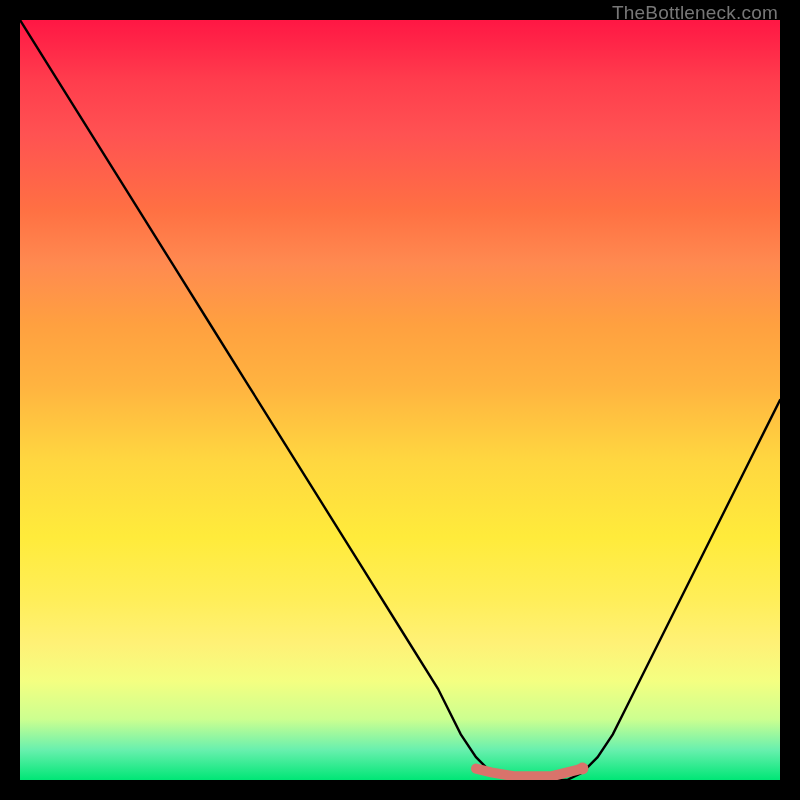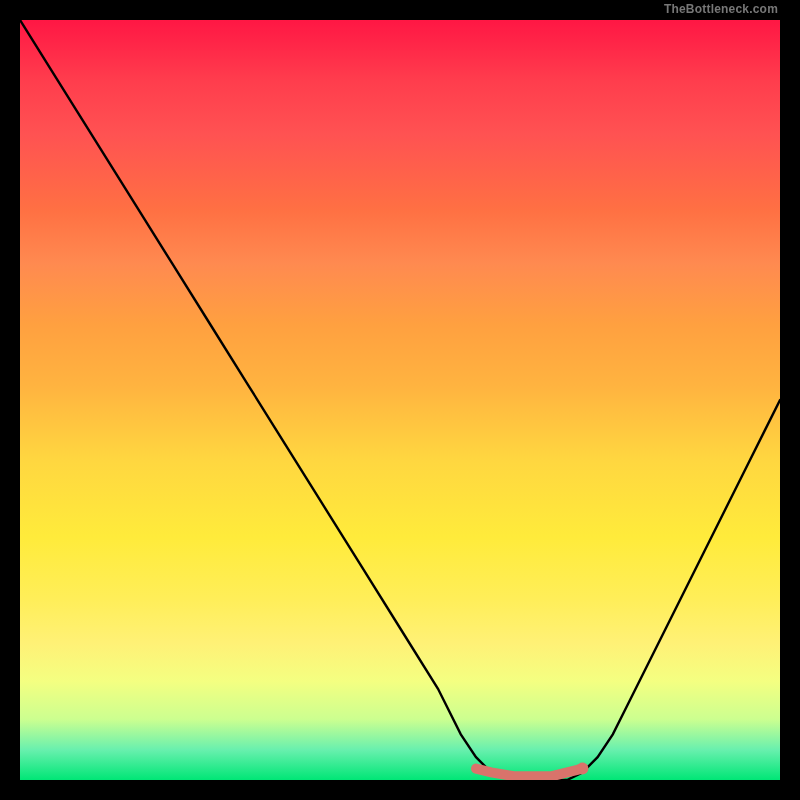--- a/index.html
+++ b/index.html
@@ -32,22 +32,22 @@
     left: 0;
     top: 0;
     width: 760px;
     height: 760px;
   }
   .watermark {
     position: absolute;
     top: 2px;
     right: 22px;
     color: #777;
-    font-size: 12px;
-    font-weight: 700;
+    font-size: 19px;
+    font-weight: 400;
     letter-spacing: 0.2px;
   }
 </style>
 </head>
 <body>
 
 <div class="plot-area">
   <svg class="curve-svg" viewBox="0 0 760 760">
     <path id="main-curve" fill="none" stroke="#000" stroke-width="2.4" stroke-linecap="round" d="M0.0 0.0 L38.0 60.8 L76.0 121.6 L114.0 182.4 L152.0 243.2 L190.0 304.0 L228.0 364.8 L266.0 425.6 L304.0 486.4 L342.0 547.2 L380.0 608.0 L418.0 668.8 L440.8 714.4 L456.0 737.2 L471.2 752.4 L494.0 760.0 L516.8 760.0 L532.0 760.0 L547.2 760.0 L562.4 752.4 L577.6 737.2 L592.8 714.4 L608.0 684.0 L646.0 608.0 L684.0 532.0 L722.0 456.0 L760.0 380.0"></path>
     <path id="marker-curve" fill="none" stroke="#d9736b" stroke-width="10" stroke-linecap="round" d="M456.0 748.6 L471.2 752.4 L494.0 756.2 L516.8 756.2 L532.0 756.2 L547.2 752.4 L562.4 748.6"></path>

